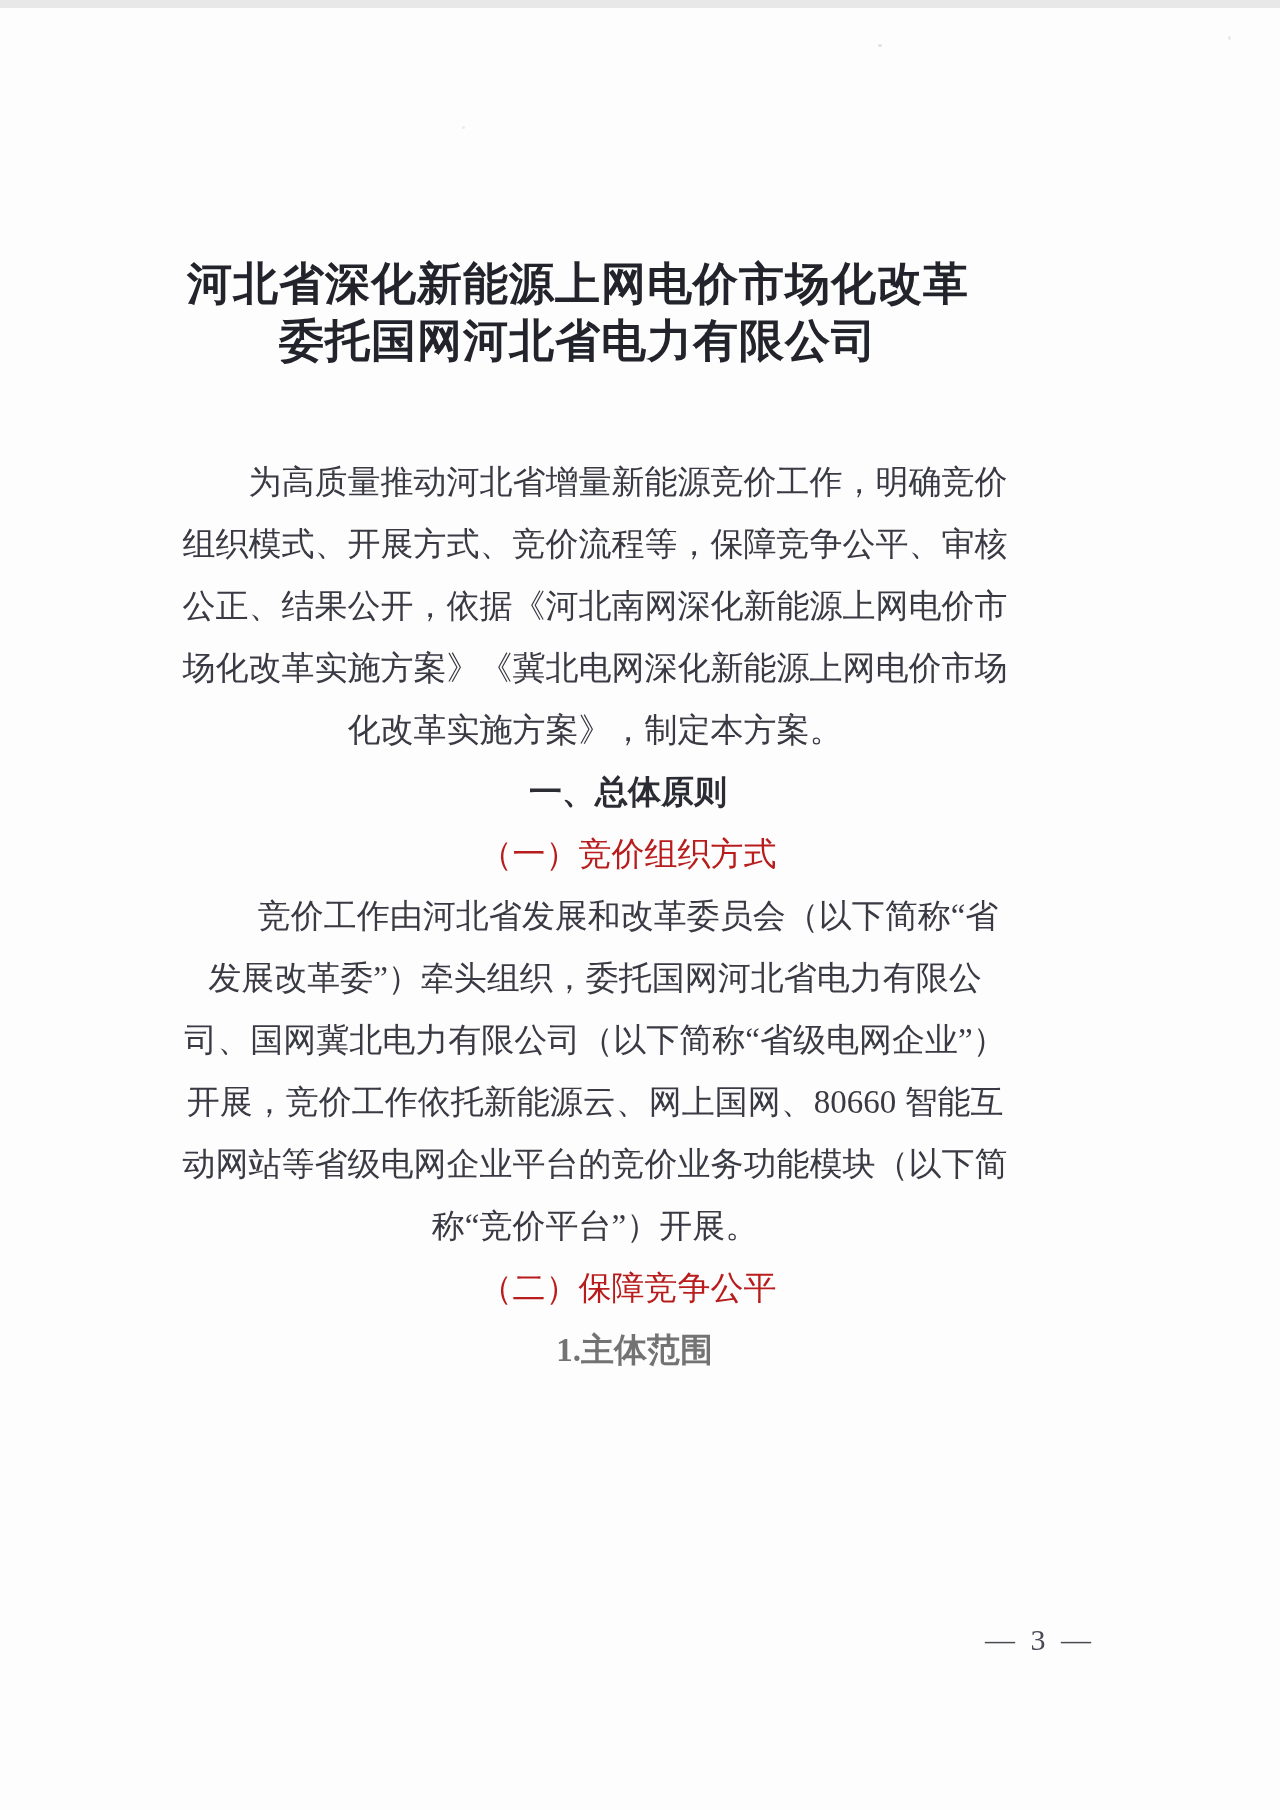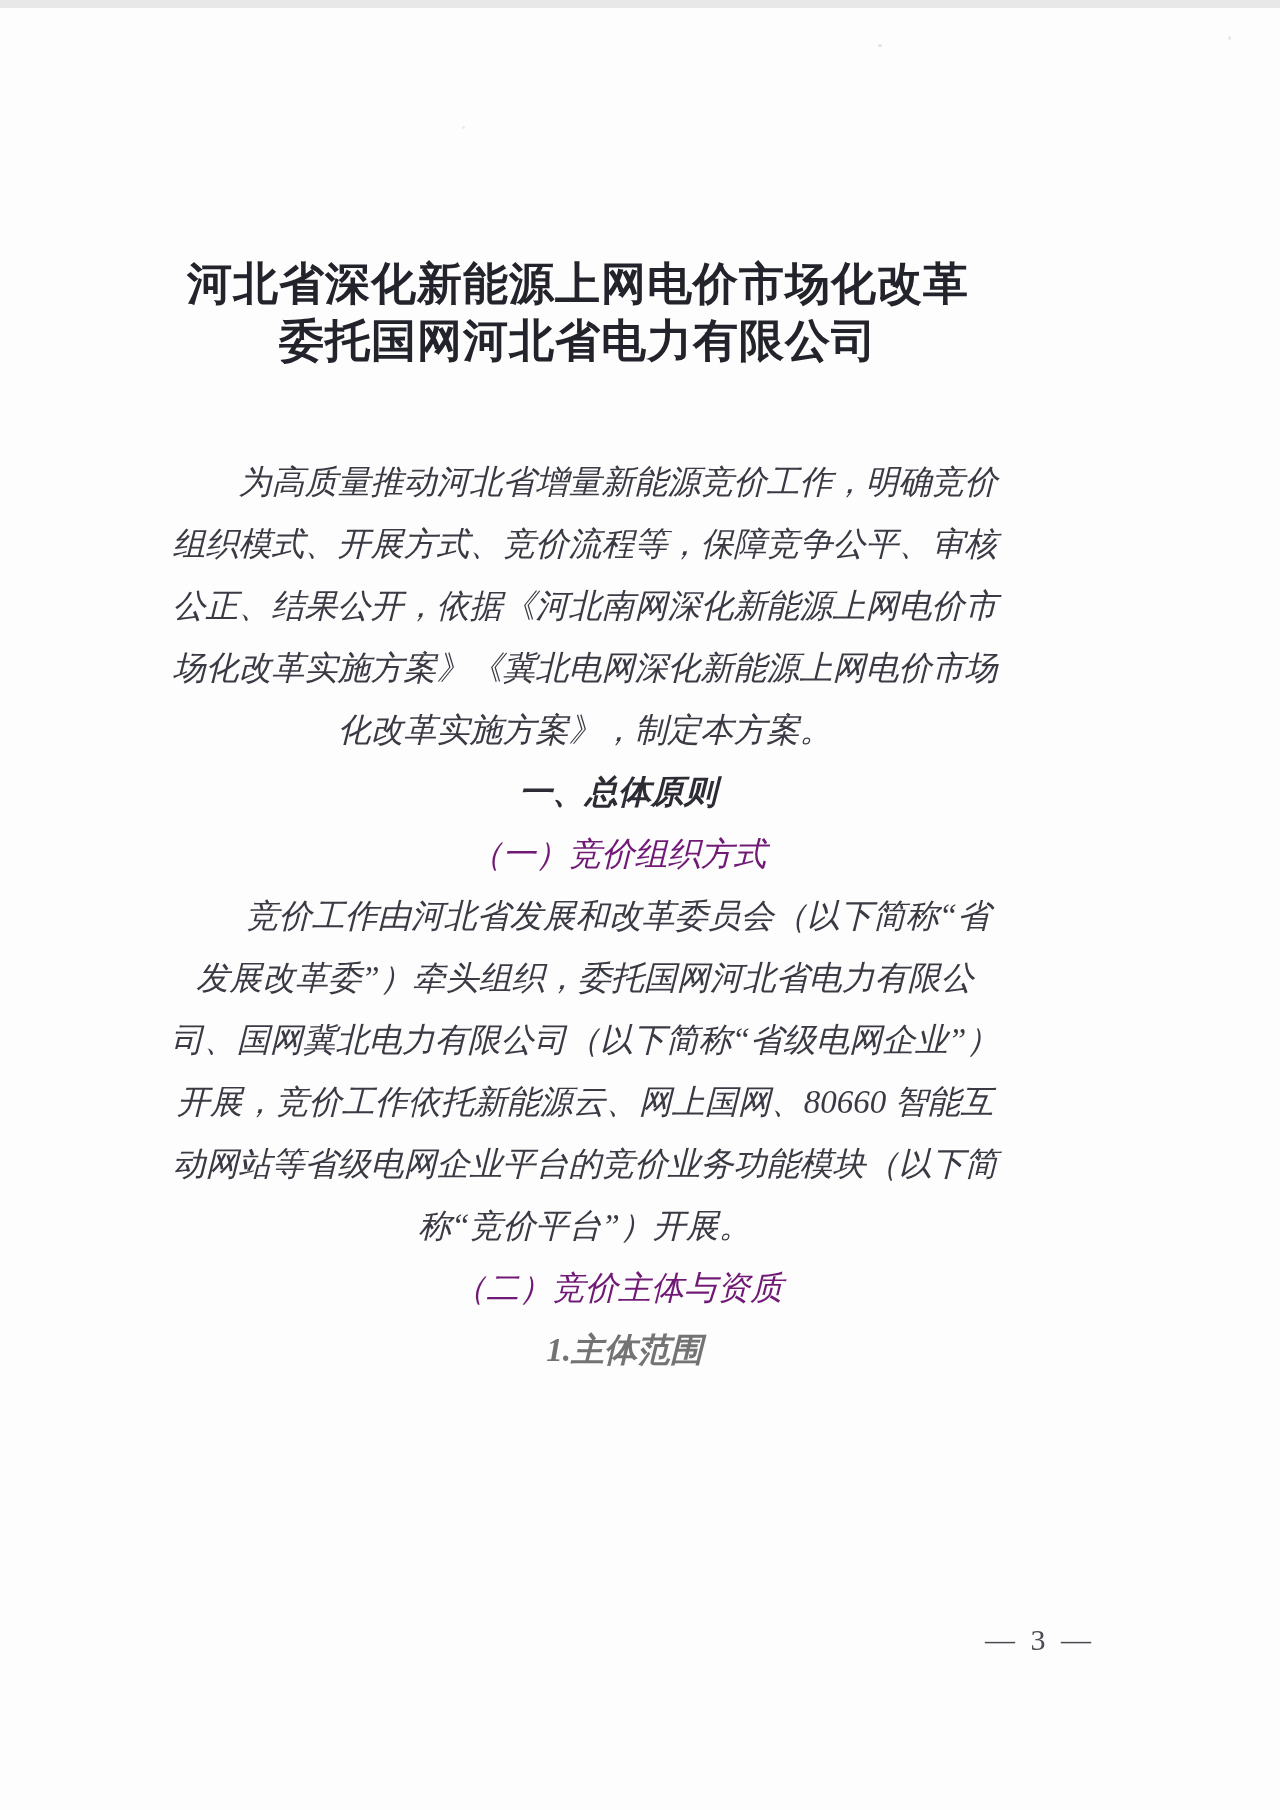--- a/index.html
+++ b/index.html
@@ -39,25 +39,24 @@
     line-height: 57px;
     font-weight: 700;
     letter-spacing: 1px;
     color: #23232c;
   }
   .title .title-line { display: block; }
 
   .body {
     position: absolute;
     top: 443px;
-    left: 166px;
+    left: 176px;
     width: 838px;
     font-size: 33px;
     line-height: 62px;
-    font-style: italic;
   }
   .body p, .body h2, .body h3, .body h4 {
     margin: 0;
     padding: 0;
     font-size: 33px;
     line-height: 62px;
     text-align: center;
   }
   .para {
     text-indent: 2em;
@@ -67,21 +66,21 @@
   }
   .h-num {
     text-indent: 2em;
     font-family: "Liberation Sans", sans-serif;
     font-weight: 700;
     color: #2c2c35;
   }
   .h-sub {
     text-indent: 2em;
     font-weight: 400;
-    color: #701a75;
+    color: #b91c1c;
   }
   .h-bold {
     text-indent: 2.4em;
     font-weight: 700;
     color: #737373;
   }
   .page-number {
     position: absolute;
     top: 1612px;
     left: 960px;
@@ -111,20 +110,20 @@
     <p class="para">为高质量推动河北省增量新能源竞价工作，明确竞价组织模式、开展方式、竞价流程等，保障竞争公平、审核公正、结果公开，依据《河北南网深化新能源上网电价市场化改革实施方案》《冀北电网深化新能源上网电价市场化改革实施方案》，制定本方案。</p>
 
     <h2 class="h-num">一、总体原则</h2>
 
 
 
     <h3 class="h-sub">（一）竞价组织方式</h3>
 
     <p class="para">竞价工作由河北省发展和改革委员会（以下简称“省发展改革委”）牵头组织，委托国网河北省电力有限公司、国网冀北电力有限公司（以下简称“省级电网企业”）开展，竞价工作依托新能源云、网上国网、80660 智能互动网站等省级电网企业平台的竞价业务功能模块（以下简称“竞价平台”）开展。</p>
 
-    <h3 class="h-sub">（二）竞价主体与资质</h3>
+    <h3 class="h-sub">（二）保障竞争公平</h3>
 
     <h4 class="h-bold">1.主体范围</h4>
   </div>
 
   <div class="page-number">— 3 —</div>
 
 </div>
 
 </body></html>

